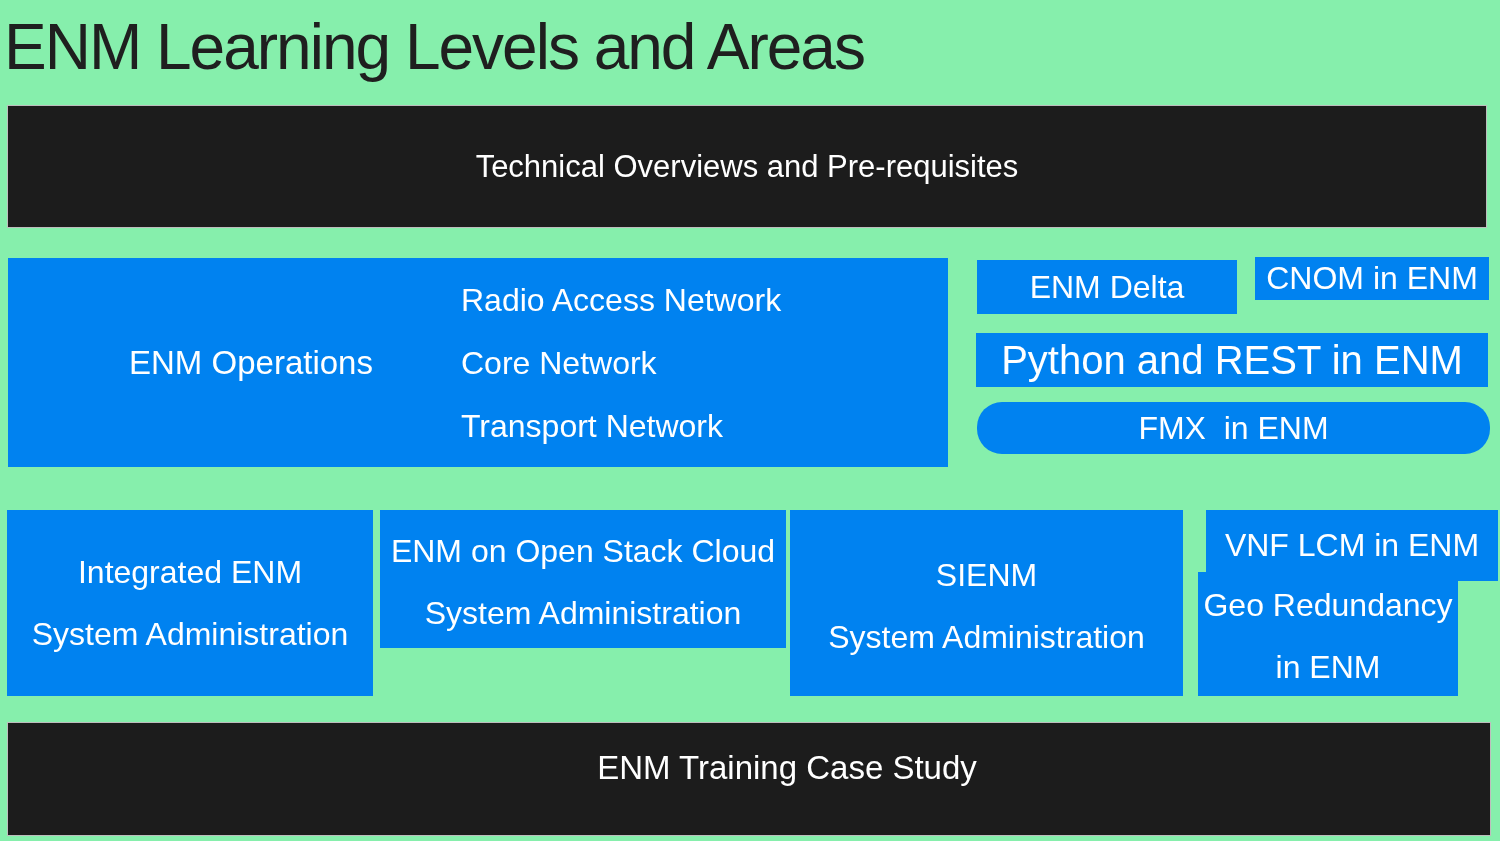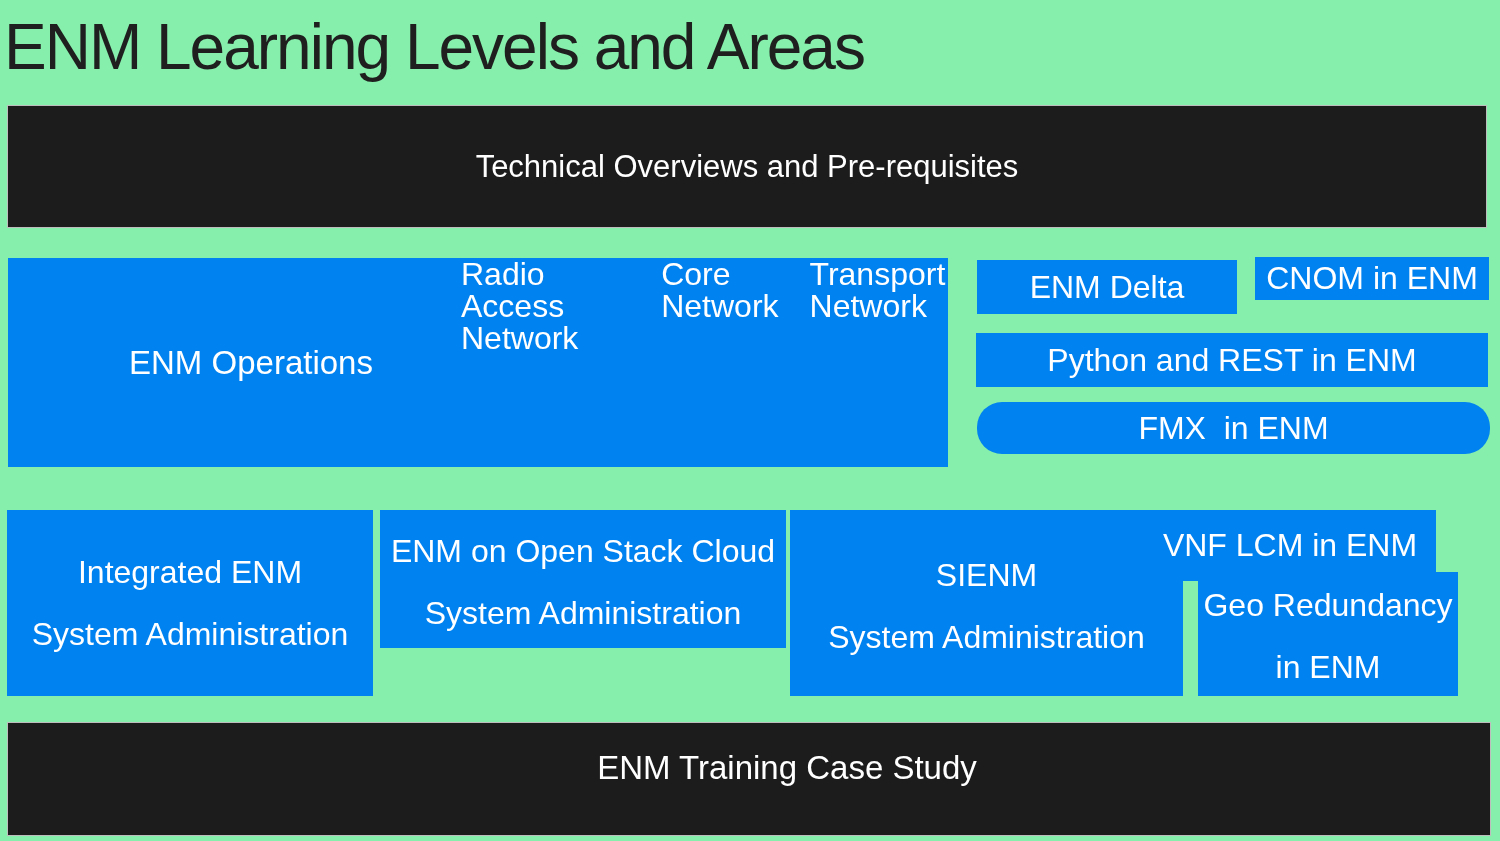--- a/index.html
+++ b/index.html
@@ -24,34 +24,34 @@
   .bottom-bar{left:7px;top:722px;width:1484px;height:114px;font-size:33px;
               padding-left:76px;padding-bottom:22px;}
 
   .ops{left:8px;top:258px;width:940px;height:209px;}
   .ops-label{
     position:absolute;left:0;top:0;width:450px;height:100%;
     display:flex;align-items:center;justify-content:center;font-size:33px;padding-left:18px;
   }
   .ops-items{
     position:absolute;left:453px;top:0;height:100%;
-    display:flex;flex-direction:row;justify-content:center;gap:31px;
+    display:flex;flex-direction:column;justify-content:center;gap:31px;
     text-align:left;font-size:32px;line-height:32px;
   }
 
   .enm-delta{left:977px;top:260px;width:260px;height:54px;font-size:32px;}
   .cnom{left:1255px;top:257px;width:234px;height:43px;font-size:32px;}
-  .python-rest{left:976px;top:333px;width:512px;height:54px;font-size:32px;}
+  .python-rest{left:976px;top:333px;width:512px;height:54px;font-size:40px;}
   .fmx{left:977px;top:402px;width:513px;height:52px;font-size:32px;border-radius:25px;}
 
   .two-line{flex-direction:column;font-size:32px;line-height:62px;}
   .admin-1{left:7px;top:510px;width:366px;height:186px;}
   .admin-2{left:380px;top:510px;width:406px;height:138px;padding-top:6px;}
   .admin-3{left:790px;top:510px;width:393px;height:186px;padding-top:6px;align-items:center;}
-  .vnf{left:1144px;top:510px;width:292px;height:71px;font-size:32px;}
+  .vnf{left:1206px;top:510px;width:292px;height:71px;font-size:32px;}
   .geo{left:1198px;top:572px;width:260px;height:124px;padding-top:4px;}
 </style>
 </head>
 <body>
 
 <div class="canvas">
 
   <h1 class="page-title">ENM Learning Levels and Areas</h1>
 
   <div class="bar dark top-bar">

